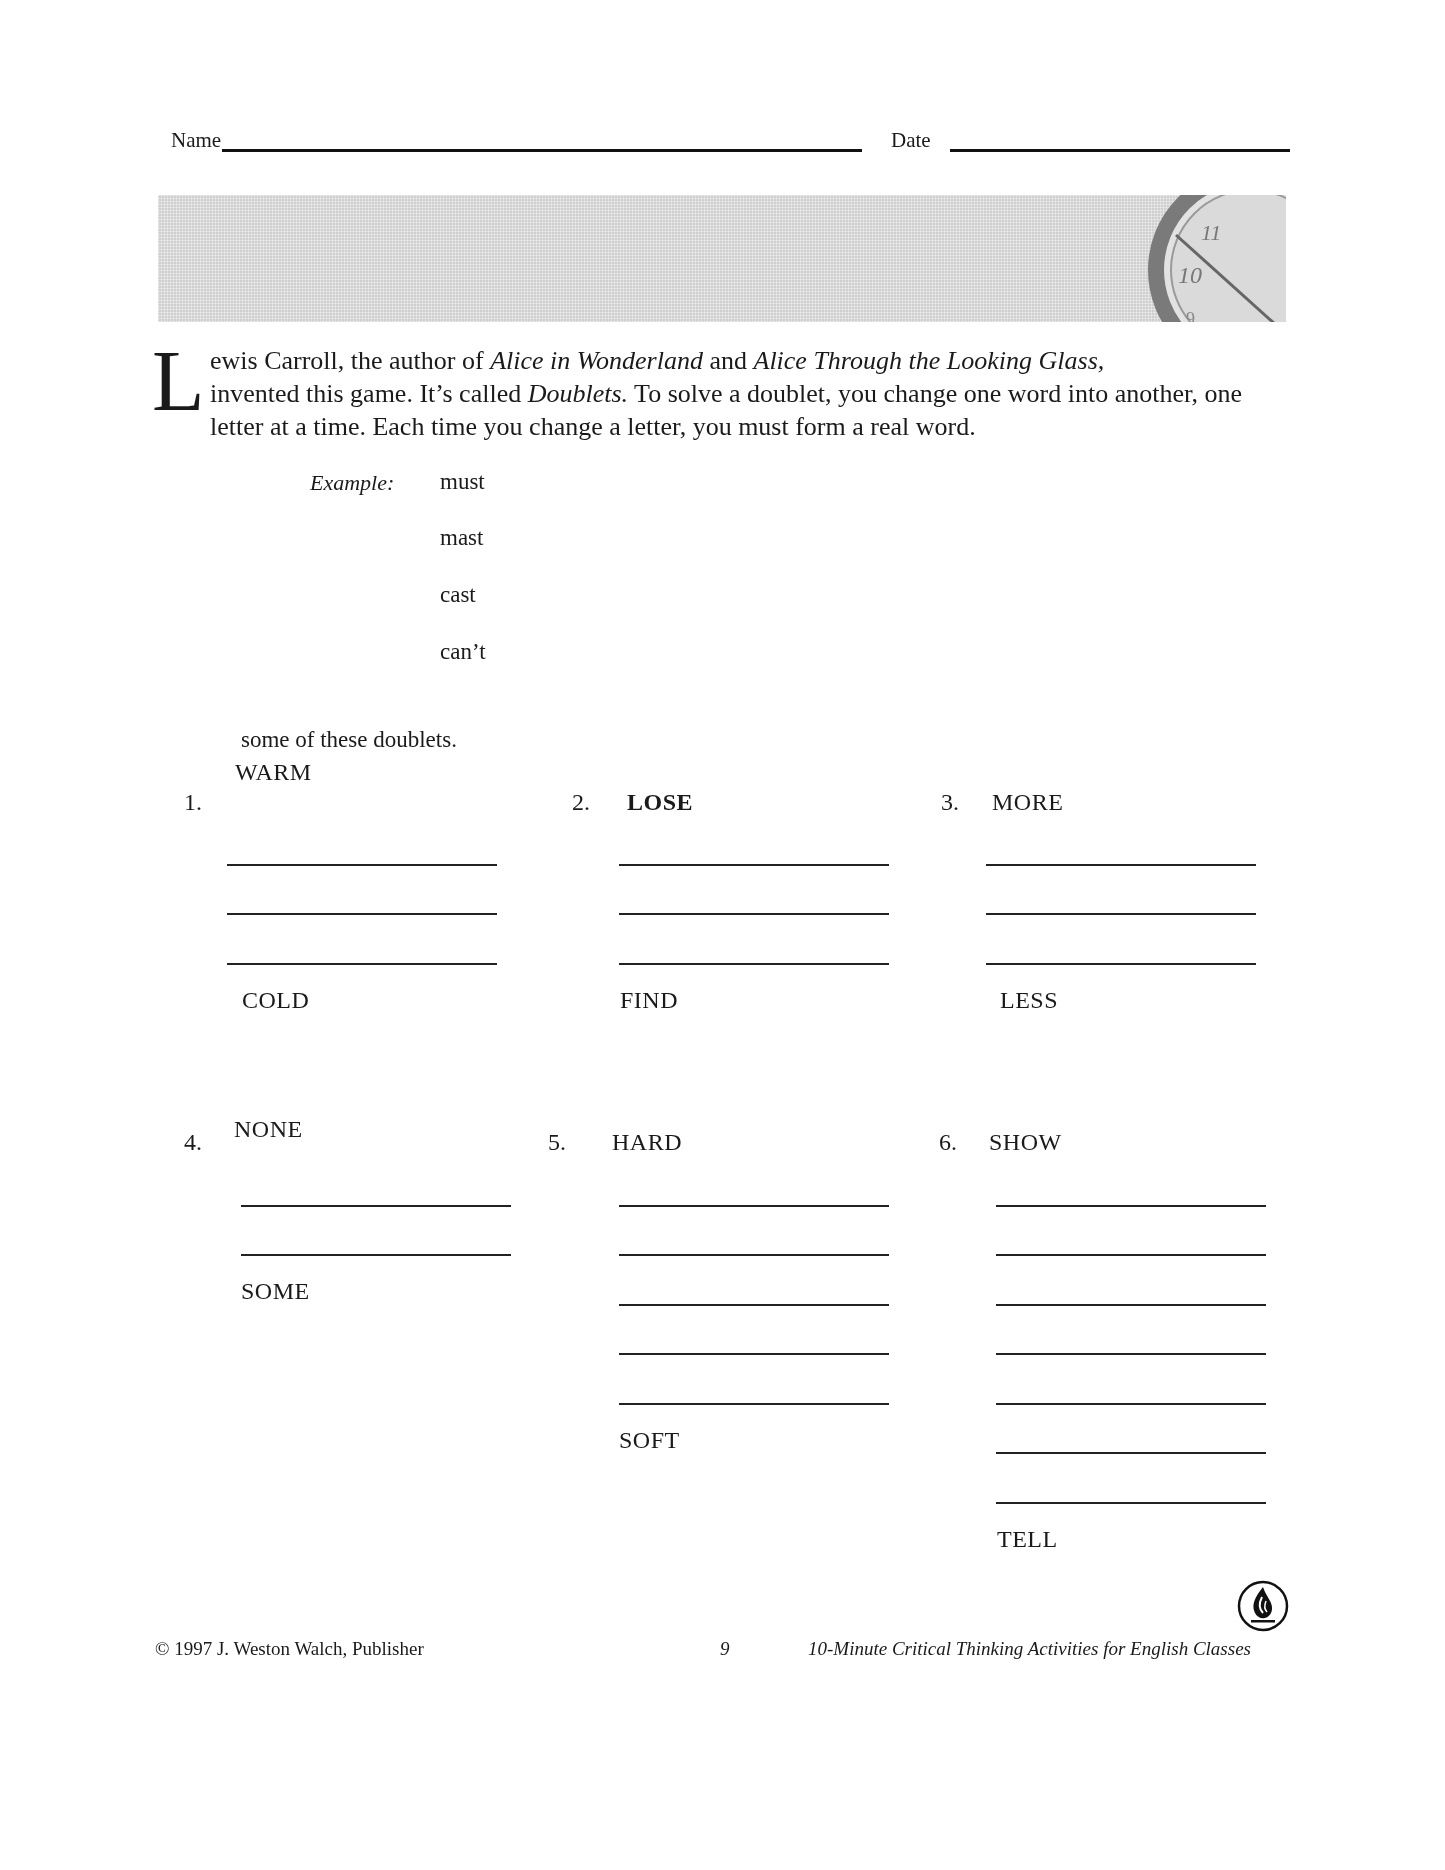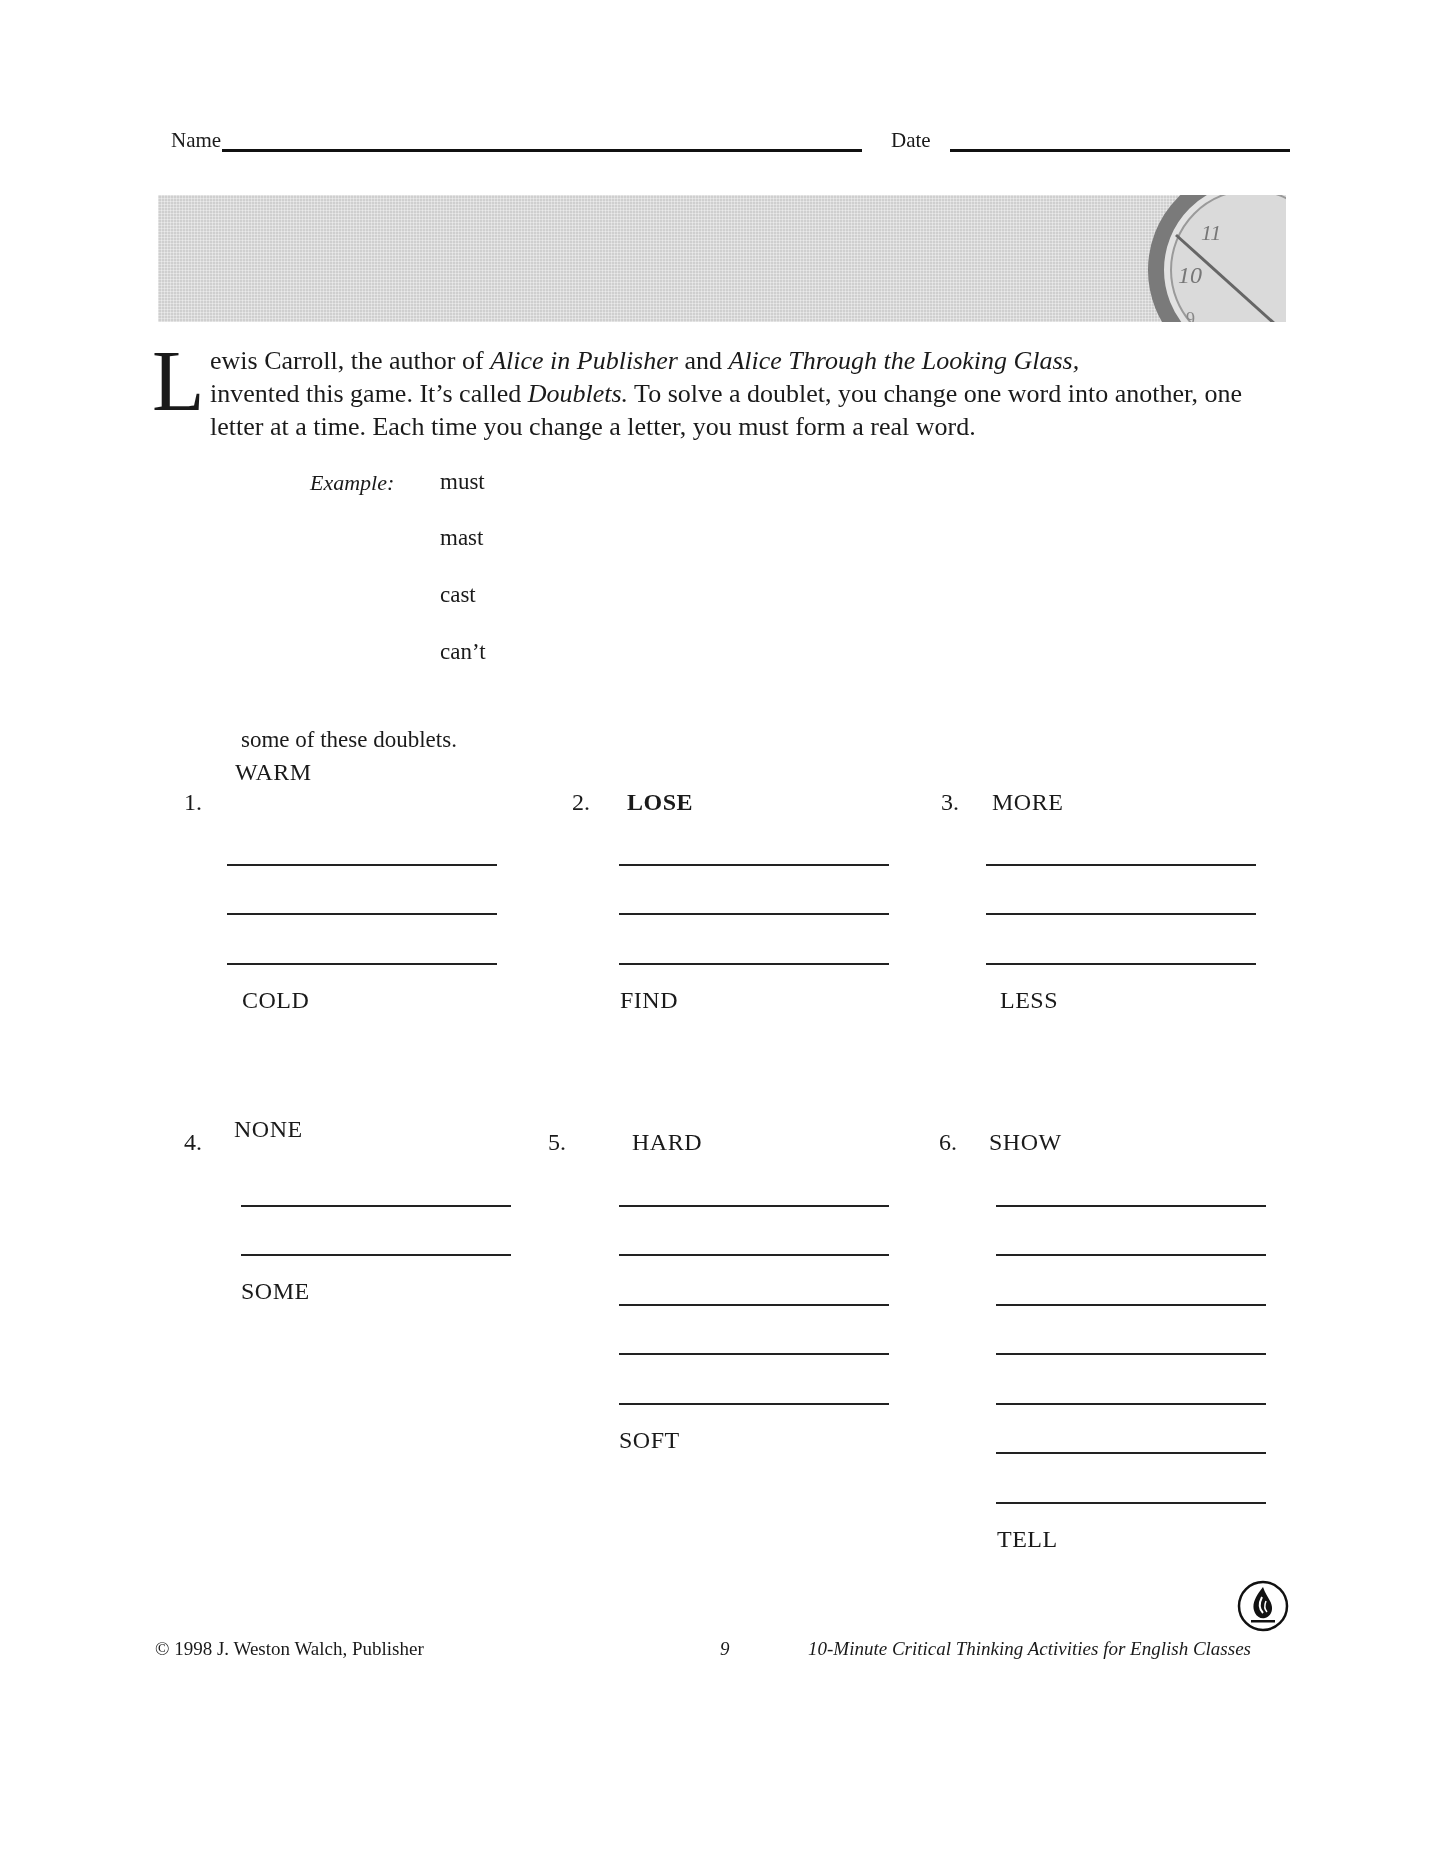--- a/index.html
+++ b/index.html
@@ -44,21 +44,21 @@
     <circle cx="105" cy="105" r="80" fill="#dadada" stroke="#9a9a9a" stroke-width="2"></circle>
     <line x1="30" y1="70" x2="130" y2="160" stroke="#666" stroke-width="3"></line>
     <text x="55" y="75" font-size="22" fill="#777" font-style="italic" font-family="Liberation Serif, serif">11</text>
     <text x="32" y="118" font-size="24" fill="#777" font-style="italic" font-family="Liberation Serif, serif">10</text>
     <text x="40" y="160" font-size="18" fill="#888" font-family="Liberation Serif, serif">9</text>
   </svg>
 </div>
 
 <span class="dropcap">L</span>
 <div class="body-text">
-  <span>ewis Carroll, the author of </span><i>Alice in Publisher</i><span> and </span><i>Alice Through the Looking Glass,</i><br><span> invented this game. It’s called </span><i>Doublets.</i><span> To solve a doublet, you change one word into another, one letter at a time. Each time you change a letter, you must form a real word.</span>
+  <span>ewis Carroll, the author of </span><i>Alice in Wonderland</i><span> and </span><i>Alice Through the Looking Glass,</i><br><span> invented this game. It’s called </span><i>Doublets.</i><span> To solve a doublet, you change one word into another, one letter at a time. Each time you change a letter, you must form a real word.</span>
 </div>
 
 <span class="example-label" style="top:470px;margin-left:12px;">Example:</span>
 <span class="example-word" style="top:469px;">must</span>
 <span class="example-word" style="top:525px;">mast</span>
 <span class="example-word" style="top:582px;text-align:right;">cast</span>
 <span class="example-word" style="top:639px;">can’t</span>
 
 <div class="watch">
   <br>
@@ -95,21 +95,21 @@
 <div>
   <span class="num" style="left:184px;top:1129px;">4.</span>
   <span class="word" style="left:234px;top:1068px;margin-top:48px;">NONE</span>
   <div class="ans" style="left:241px;top:1205px;width:270px;"></div>
   <div class="ans" style="left:241px;top:1254px;width:270px;"></div>
   <span class="word" style="left:241px;top:1278px;">SOME</span>
 </div>
 
 <div>
   <span class="num" style="left:548px;top:1129px;">5.</span>
-  <span class="word" style="left:612px;top:1129px;margin-left:20px;">HARD</span>
+  <span class="word" style="left:612px;top:1129px;">HARD</span>
   <div class="ans" style="left:619px;top:1205px;width:270px;"></div>
   <div class="ans" style="left:619px;top:1254px;width:270px;"></div>
   <div class="ans" style="left:619px;top:1304px;width:270px;"></div>
   <div class="ans" style="left:619px;top:1353px;width:270px;"></div>
   <div class="ans" style="left:619px;top:1403px;width:270px;"></div>
   <span class="word" style="left:619px;top:1427px;">SOFT</span>
 </div>
 
 <div>
   <span class="num" style="left:939px;top:1129px;">6.</span>
@@ -124,15 +124,15 @@
   <span class="word" style="left:997px;top:1526px;">TELL</span>
 </div>
 
 <svg class="abs" style="left:1237px;top:1579px;" width="52" height="54" viewBox="0 0 52 54">
   <circle cx="26" cy="27" r="24" fill="none" stroke="#111" stroke-width="2.5"></circle>
   <path d="M26 8 C18 18 14 26 18 34 C20 38 24 40 28 39 C35 37 37 29 33 22 C31 18 28 14 26 8 Z" fill="#111"></path>
   <path d="M25 18 C22 24 22 30 26 34" stroke="#fff" stroke-width="2" fill="none"></path>
   <path d="M29 22 C27 27 28 31 30 33" stroke="#fff" stroke-width="1.5" fill="none"></path>
   <rect x="14" y="41" width="24" height="2.5" fill="#111"></rect>
 </svg>
-<span class="footer" style="left:155px;top:1638px;">© 1998 J. Weston Walch, Publisher</span>
+<span class="footer" style="left:155px;top:1638px;">© 1997 J. Weston Walch, Publisher</span>
 <span class="footer footer-italic" style="left:720px;top:1638px;">9</span>
 <span class="footer footer-italic" style="left:808px;top:1638px;">10-Minute Critical Thinking Activities for English Classes</span>
 
 </body></html>

